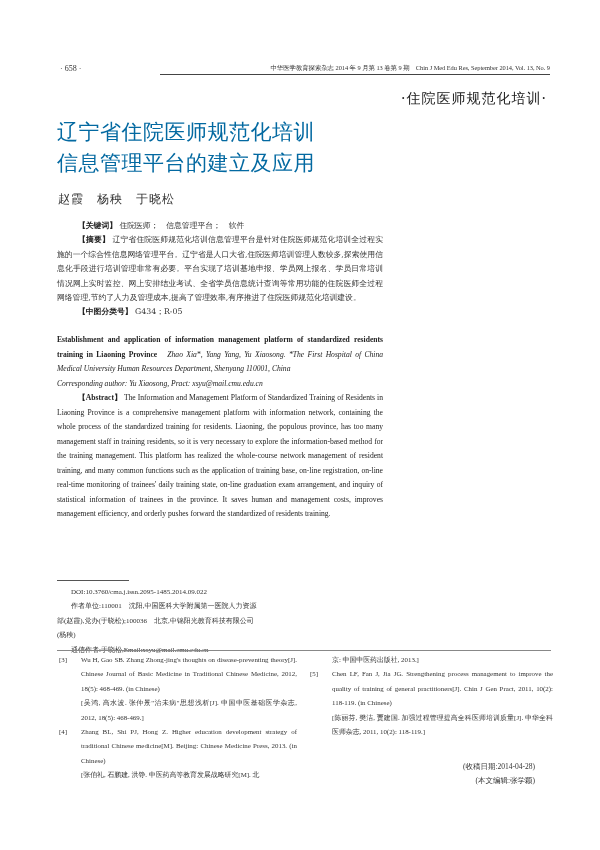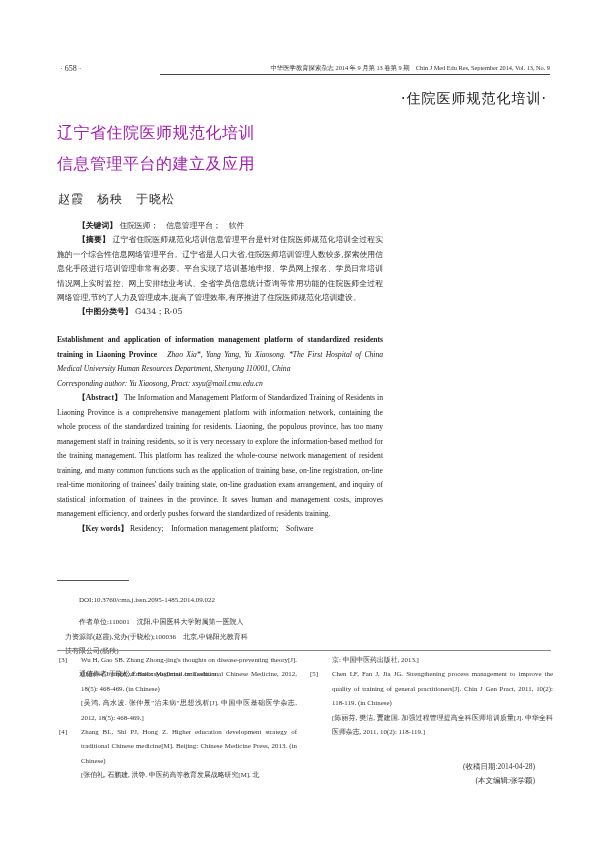--- a/index.html
+++ b/index.html
@@ -2,34 +2,34 @@
 <html><head>
   <meta charset="utf-8">
   <style>
     html, body { margin: 0; padding: 0; background: #ffffff; }
     body { width: 600px; height: 850px; position: relative; overflow: hidden; color: #222; font-family: "DejaVu Serif", serif; }
     .abs { position: absolute; }
     .running-head { top: 64px; left: 60px; width: 490px; height: 14px; }
     .page-num { position: absolute; left: 0; top: 0; font-size: 8px; font-family: "Liberation Serif", serif; color: #333; }
     .journal-line { position: absolute; left: 100px; right: 0; top: 0; font-size: 6.4px; font-family: "Liberation Serif", serif; color: #333; border-bottom: 0.8px solid #444; padding-bottom: 1px; text-align: right; white-space: nowrap; letter-spacing: -0.05px; }
     .column-tag { top: 90px; right: 53px; font-size: 14px; color: #222; letter-spacing: 1px; white-space: nowrap; }
-    .title { top: 117px; left: 57px; font-size: 16px; line-height: 31px; color: #a21caf; letter-spacing: 0.5px; font-family: "DejaVu Sans", sans-serif; font-weight: 300; }
+    .title { top: 117px; left: 57px; font-size: 21px; line-height: 31px; color: #0369a1; letter-spacing: 0.5px; font-family: "DejaVu Sans", sans-serif; font-weight: 300; }
     .title div { white-space: nowrap; }
     .authors { top: 191px; left: 58px; font-size: 12px; color: #333; letter-spacing: 1px; word-spacing: 8px; white-space: nowrap; }
     .cn-abs { top: 219px; left: 57px; width: 326px; font-size: 7.8px; line-height: 14.4px; color: #333; text-align: justify; }
     .cn-abs p { margin: 0; }
     .indent { text-indent: 21px; }
     .lbl { font-weight: bold; color: #222; }
     .en-block { top: 333px; left: 57px; width: 326px; font-size: 7.6px; line-height: 14.5px; color: #222; font-family: "Liberation Serif", serif; text-align: justify; }
     .en-block p { margin: 0; }
     .en-title { font-weight: bold; }
     .it { font-style: italic; }
     .note-rule { top: 580px; left: 57px; width: 72px; border-top: 0.8px solid #555; }
     .notes { top: 585px; left: 57px; width: 200px; font-size: 7px; line-height: 14.4px; color: #333; font-family: "Liberation Serif", serif; }
-    .notes p { margin: 8px; }
+    .notes p { margin: 0; }
     .notes .indent { text-indent: 14px; }
     .full-rule { top: 650px; left: 57px; width: 494px; border-top: 0.8px solid #888; }
     .refs-left { top: 653px; left: 57px; width: 240px; font-size: 6.9px; line-height: 14.4px; color: #333; font-family: "Liberation Serif", serif; }
     .refs-right { top: 653px; left: 308px; width: 245px; font-size: 6.9px; line-height: 14.4px; color: #333; font-family: "Liberation Serif", serif; }
     .ref { position: relative; padding-left: 24px; text-align: justify; }
     .ref .num { position: absolute; left: 2px; top: 0; }
     .ref p { margin: 0; }
     .received { top: 760px; right: 65px; font-size: 7.5px; color: #333; font-family: "Liberation Serif", serif; text-align: right; line-height: 14px; white-space: nowrap; }
     .received div { text-align: right; }
   </style>
@@ -68,24 +68,20 @@
 <div class="abs en-block">
   <p>
     <span class="en-title">Establishment and application of information management platform of standardized residents training in Liaoning Province</span>&nbsp;&nbsp;
     <span class="it">Zhao Xia*, Yang Yang, Yu Xiaosong. *The First Hospital of China Medical University Human Resources Department, Shenyang 110001, China</span>
   </p>
   <p class="it">Corresponding author: Yu Xiaosong, Pract: xsyu@mail.cmu.edu.cn</p>
   <p class="indent">
     <span class="lbl">【Abstract】</span>
     <span>The Information and Management Platform of Standardized Training of Residents in Liaoning Province is a comprehensive management platform with information network, containing the whole process of the standardized training for residents. Liaoning, the populous province, has too many management staff in training residents, so it is very necessary to explore the information-based method for the training management. This platform has realized the whole-course network management of resident training, and many common functions such as the application of training base, on-line registration, on-line real-time monitoring of trainees' daily training state, on-line graduation exam arrangement, and inquiry of statistical information of trainees in the province. It saves human and management costs, improves management efficiency, and orderly pushes forward the standardized of residents training.</span>
   </p>
-  <p class="indent">
-    <span class="lbl">【Key words】</span>
-    <span>Residency;　Information management platform;　Software</span>
-  </p>
 </div>
 
 <div class="abs note-rule"></div>
 
 <div class="abs notes">
   <p class="indent">DOI:10.3760/cma.j.issn.2095-1485.2014.09.022</p>
   <p class="indent">作者单位:110001　沈阳,中国医科大学附属第一医院人力资源部(赵霞),党办(于晓松);100036　北京,中锦阳光教育科技有限公司(杨秧)</p>
   <p class="indent">通信作者:于晓松,Email:xsyu@mail.cmu.edu.cn</p>
 </div>
 

